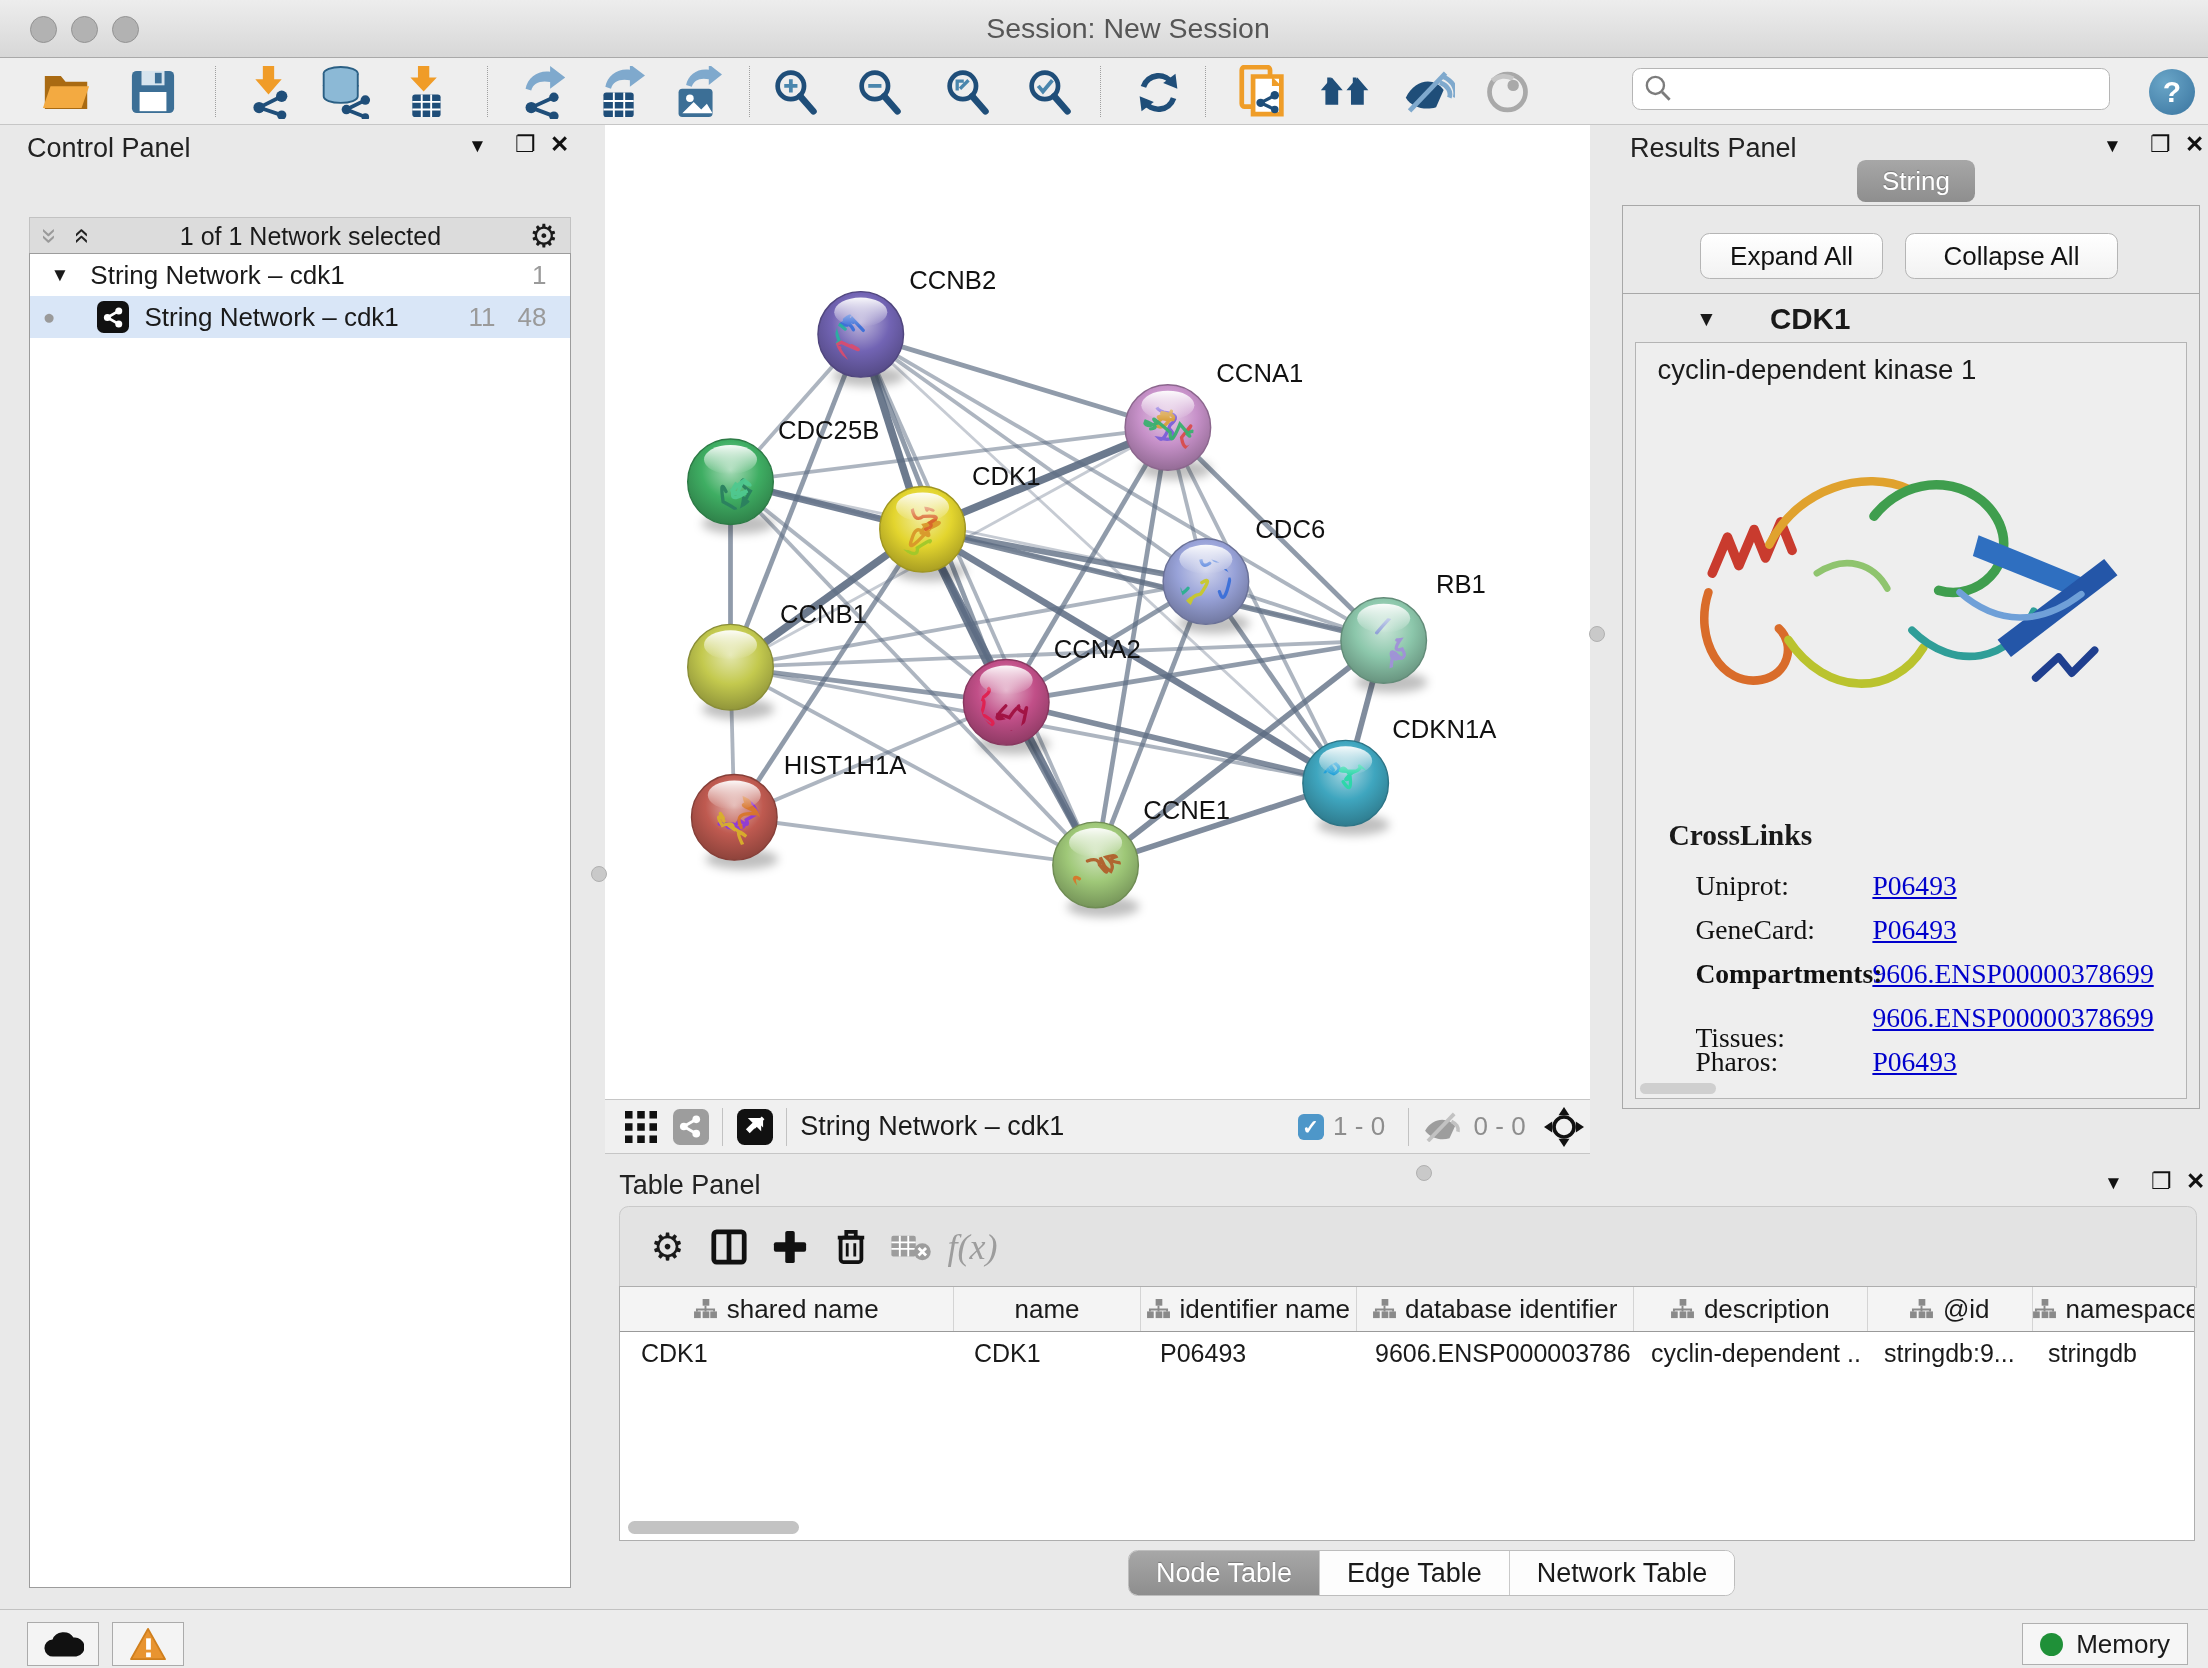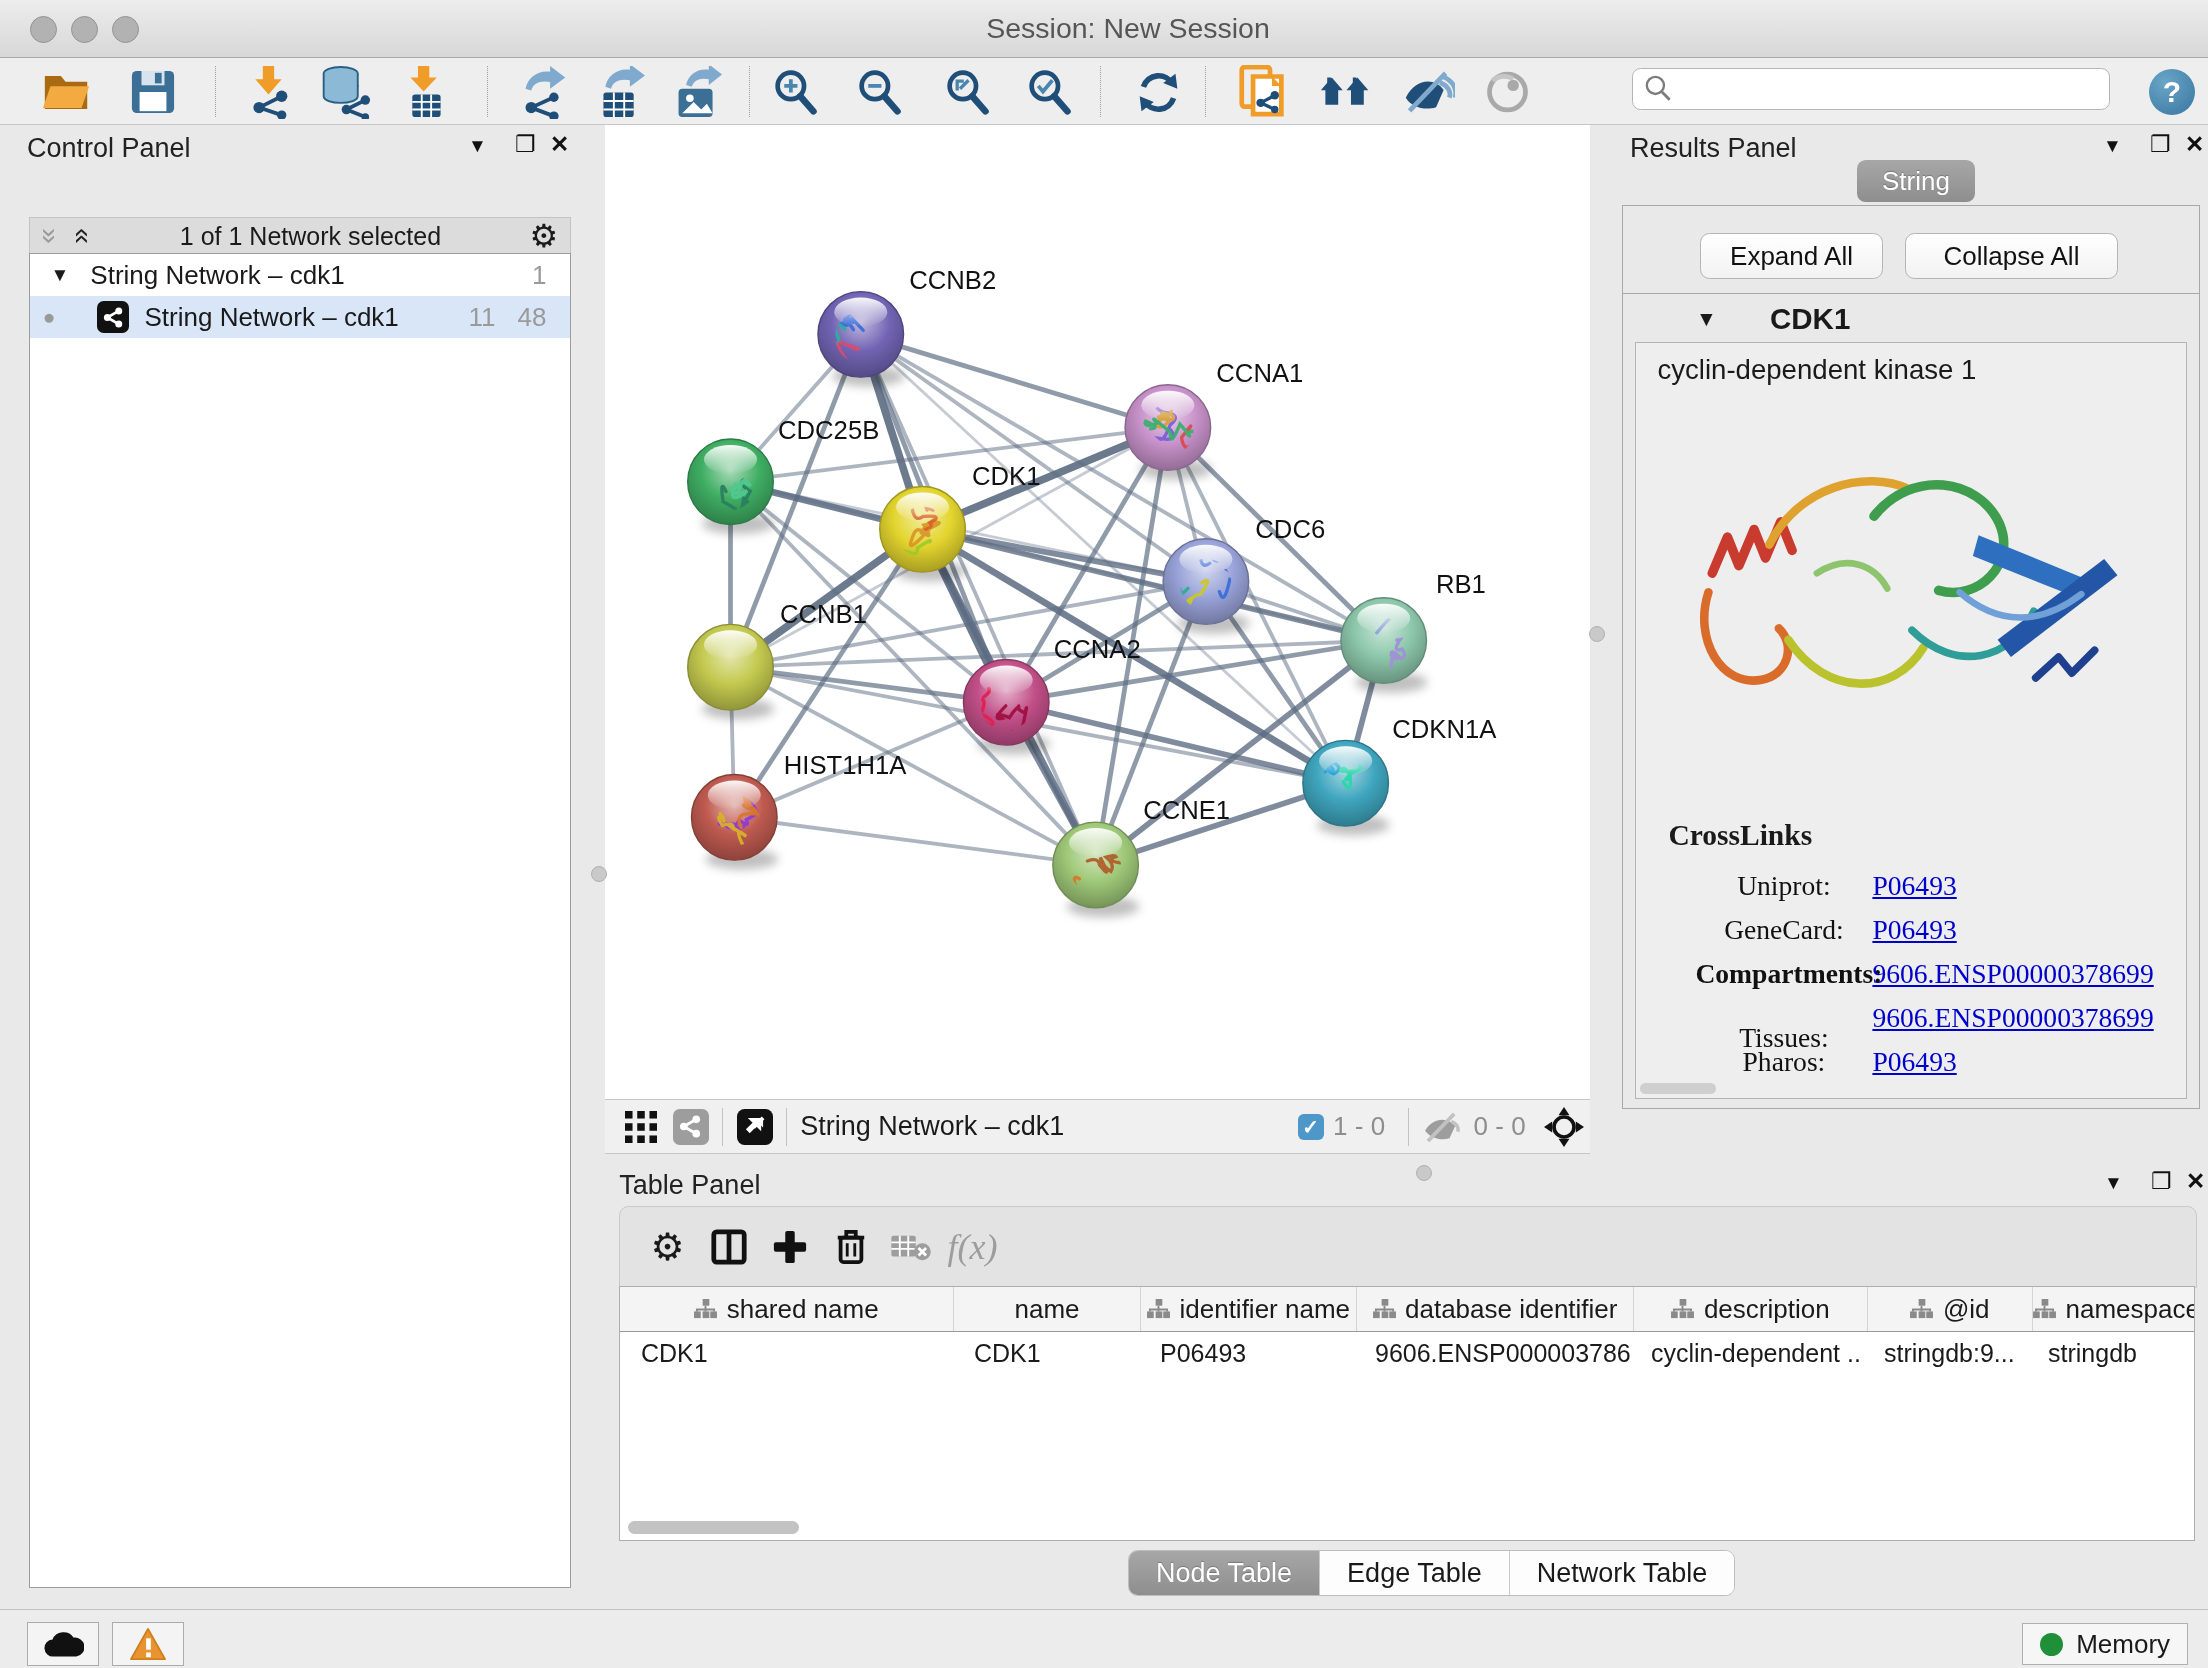--- a/index.html
+++ b/index.html
@@ -55,21 +55,21 @@
   .chk{width:26px;height:26px;border-radius:5.7px;background:#4e97c9;color:#fff;font-size:20px;
     display:flex;align-items:center;justify-content:center;font-weight:bold;}
   .graycnt{color:#8d8d8d;font-size:26px;}
   
   .rtab{position:absolute;left:1857px;top:160px;height:42px;padding:0 25px;border-radius:8.6px;
     background:linear-gradient(#a7a7a7,#8e8e8e);color:#fff;font-size:26px;display:flex;
     align-items:center;text-shadow:0 -1px 1px rgba(0,0,0,.25);cursor:pointer;}
   .rbox{position:absolute;border:1px solid #a8a8a8;background:#e9e9e9;}
   .btn{background:linear-gradient(#ffffff,#f2f2f2);border:1px solid #b5b5b5;border-radius:9.5px;
     font-size:26px;display:flex;align-items:center;justify-content:center;cursor:pointer;color:#111;}
-  .xl-label{font-family:"Liberation Serif",serif;font-size:27.6px;color:#111;text-align:center;}
+  .xl-label{font-family:"Liberation Serif",serif;font-size:27.6px;color:#111;}
   .xl-link{font-family:"Liberation Serif",serif;font-size:27.6px;color:#0000cc;
     text-decoration:underline;cursor:pointer;}
   
   .tp-toolbar{position:absolute;left:619px;top:1206px;width:1576px;height:80px;
     background:#e3e3e3;border:1px solid #c9c9c9;border-radius:9.5px 9.5px 0 0;display:flex;align-items:center;}
   .tp-ic{width:61px;height:53px;display:flex;align-items:center;justify-content:center;cursor:pointer;}
   .tp-table{position:absolute;left:619px;top:1286px;width:1574px;height:253px;background:#fff;
     border:1px solid #aeaeae;overflow:hidden;}
   .th-row{display:flex;height:44px;background:#f4f4f4;border-bottom:1.9px solid #9a9a9a;}
   .th-cell{display:flex;align-items:center;justify-content:center;gap:9.5px;font-size:26px;

